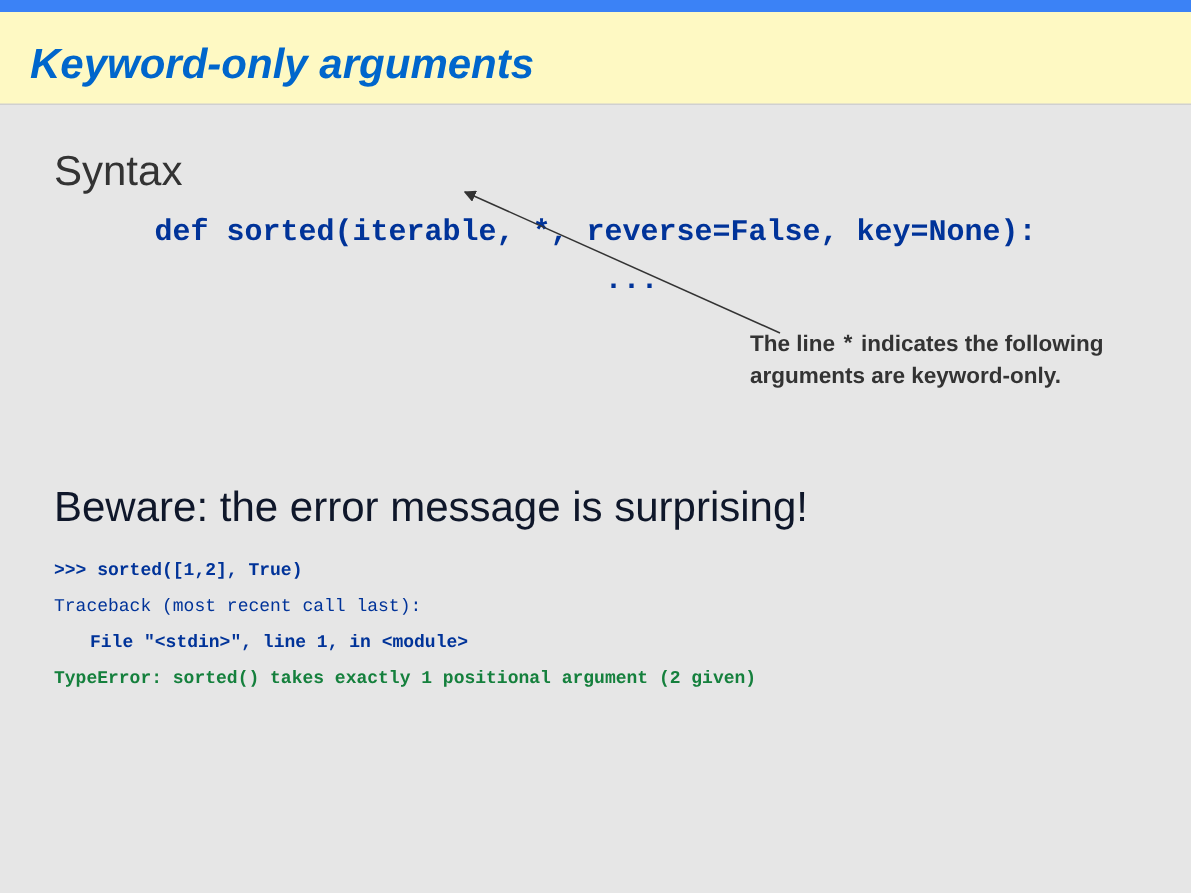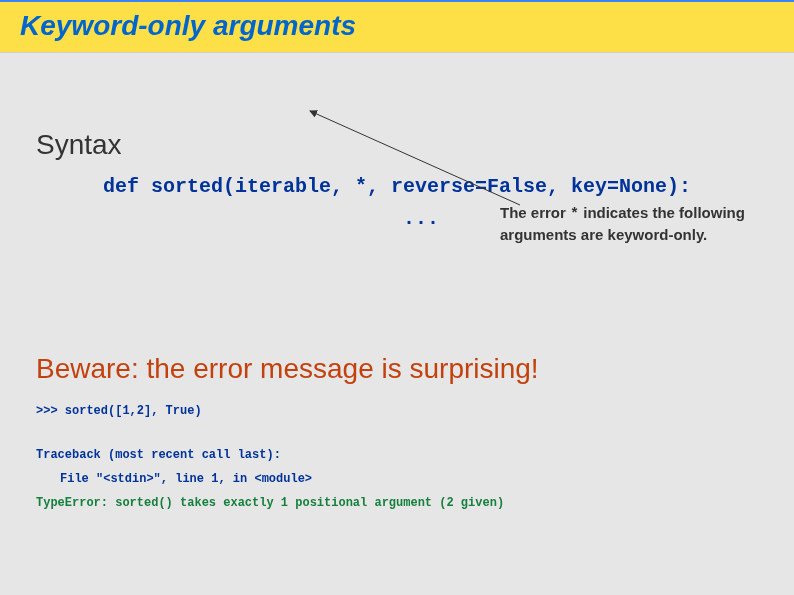--- a/index.html
+++ b/index.html
@@ -5,41 +5,40 @@
     * { margin: 0; padding: 0; box-sizing: border-box; }
     body {
       width: 794px;
       height: 595px;
       background: #e6e6e6;
       font-family: Arial, Helvetica, sans-serif;
       position: relative;
       overflow: hidden;
     }
     .title-bar {
-      background: #fde047;
-      border-top: 2px solid #3b82f6;
+      background: #fef9c3;
+      border-top: 8px solid #3b82f6;
       border-bottom: 1px solid #d0d0d0;
-      padding: 8px 20px 10px 20px;
+      padding: 19px 20px 10px 20px;
     }
     .title {
       color: #0066cc;
       font-size: 28px;
       font-weight: bold;
       font-style: italic;
     }
     .content {
       padding: 28px 36px 20px 36px;
       position: relative;
     }
     .section-heading {
       font-size: 28px;
       color: #333333;
       font-weight: normal;
       margin-bottom: 10px;
-      margin-top: 48px;
     }
     .code-block {
       font-family: "Courier New", Courier, monospace;
       font-size: 20px;
       color: #003399;
       font-weight: bold;
       line-height: 1.6;
       margin-bottom: 8px;
       text-align: center;
     }
@@ -54,32 +53,32 @@
       font-size: 15px;
       font-weight: bold;
       color: #333333;
       line-height: 1.35;
     }
     .callout .star {
       font-family: "Courier New", Courier, monospace;
     }
     .second-heading {
       font-size: 28px;
-      color: #c2410c;
+      color: #0f172a;
       font-weight: normal;
       margin-top: 118px;
       margin-bottom: 14px;
     }
     .console-block {
       font-family: "Courier New", Courier, monospace;
       font-size: 12px;
       line-height: 2.0;
     }
     .console-line-prompt { color: #003399; font-weight: bold; }
-    .console-line-tb { color: #003399; font-weight: bold; margin-top: 20px; }
+    .console-line-tb { color: #003399; font-weight: normal; }
     .console-line-file { color: #003399; font-weight: bold; padding-left: 24px; }
     .console-line-err { color: #15803d; font-weight: bold; }
     .arrow-svg {
       position: absolute;
       top: 0;
       left: 0;
       pointer-events: none;
     }
   </style>
 </head>
@@ -101,21 +100,21 @@
   <svg class="arrow-svg" width="794" height="300">
     <defs>
       <marker id="arrowhead" markerWidth="8" markerHeight="8" refX="7" refY="4" orient="auto">
         <polygon points="0 0, 8 4, 0 8" fill="#333333"></polygon>
       </marker>
     </defs>
     <line x1="520" y1="152" x2="310" y2="58" stroke="#333333" stroke-width="1" marker-end="url(#arrowhead)"></line>
   </svg>
 
   <div class="callout">
-    <span>The error </span><span class="star">*</span><span> indicates the following arguments are keyword-only.</span>
+    <span>The line </span><span class="star">*</span><span> indicates the following arguments are keyword-only.</span>
   </div>
 
   <div class="second-heading">Beware: the error message is surprising!</div>
 
   <div class="console-block">
     <div class="console-line-prompt">&gt;&gt;&gt; sorted([1,2], True)</div>
     <div class="console-line-tb">Traceback (most recent call last):</div>
     <div class="console-line-file">File "&lt;stdin&gt;", line 1, in &lt;module&gt;</div>
     <div class="console-line-err">TypeError: sorted() takes exactly 1 positional argument (2 given)</div>
   </div>

